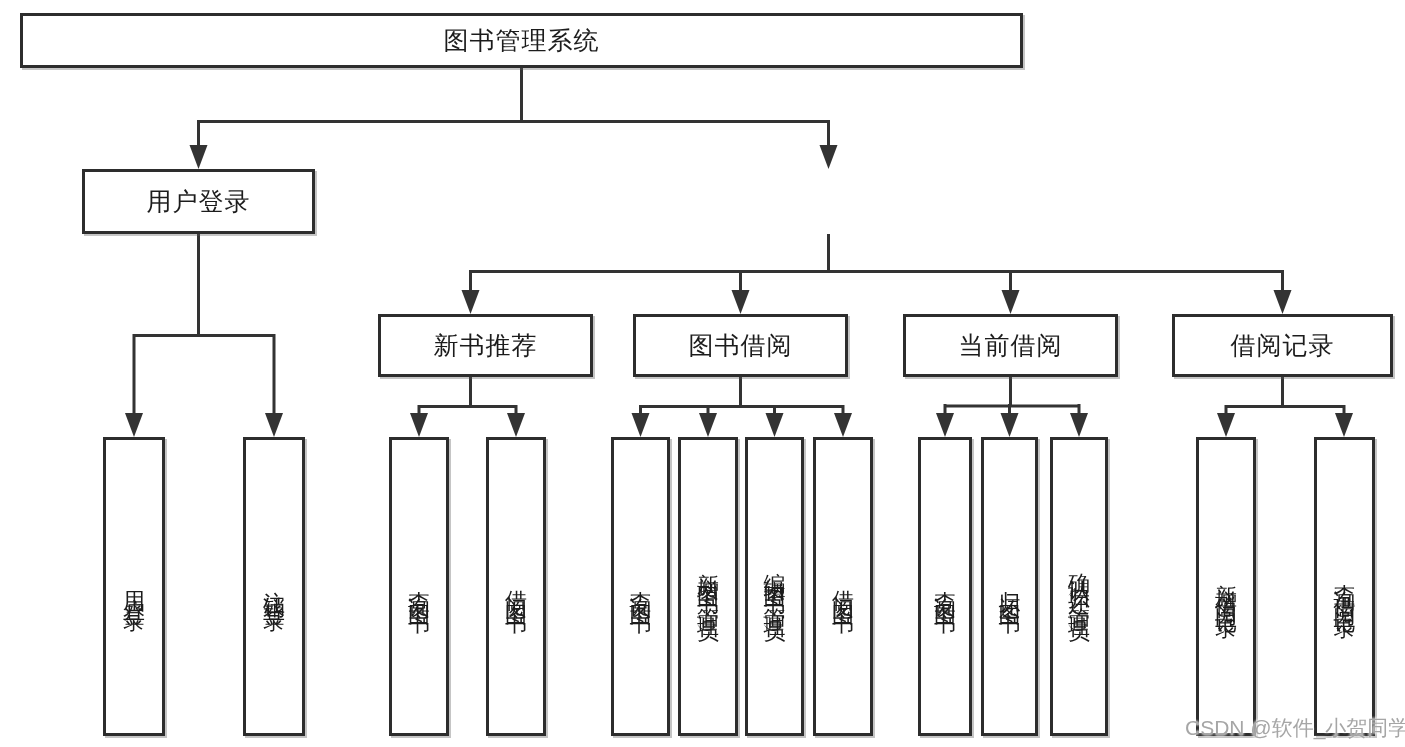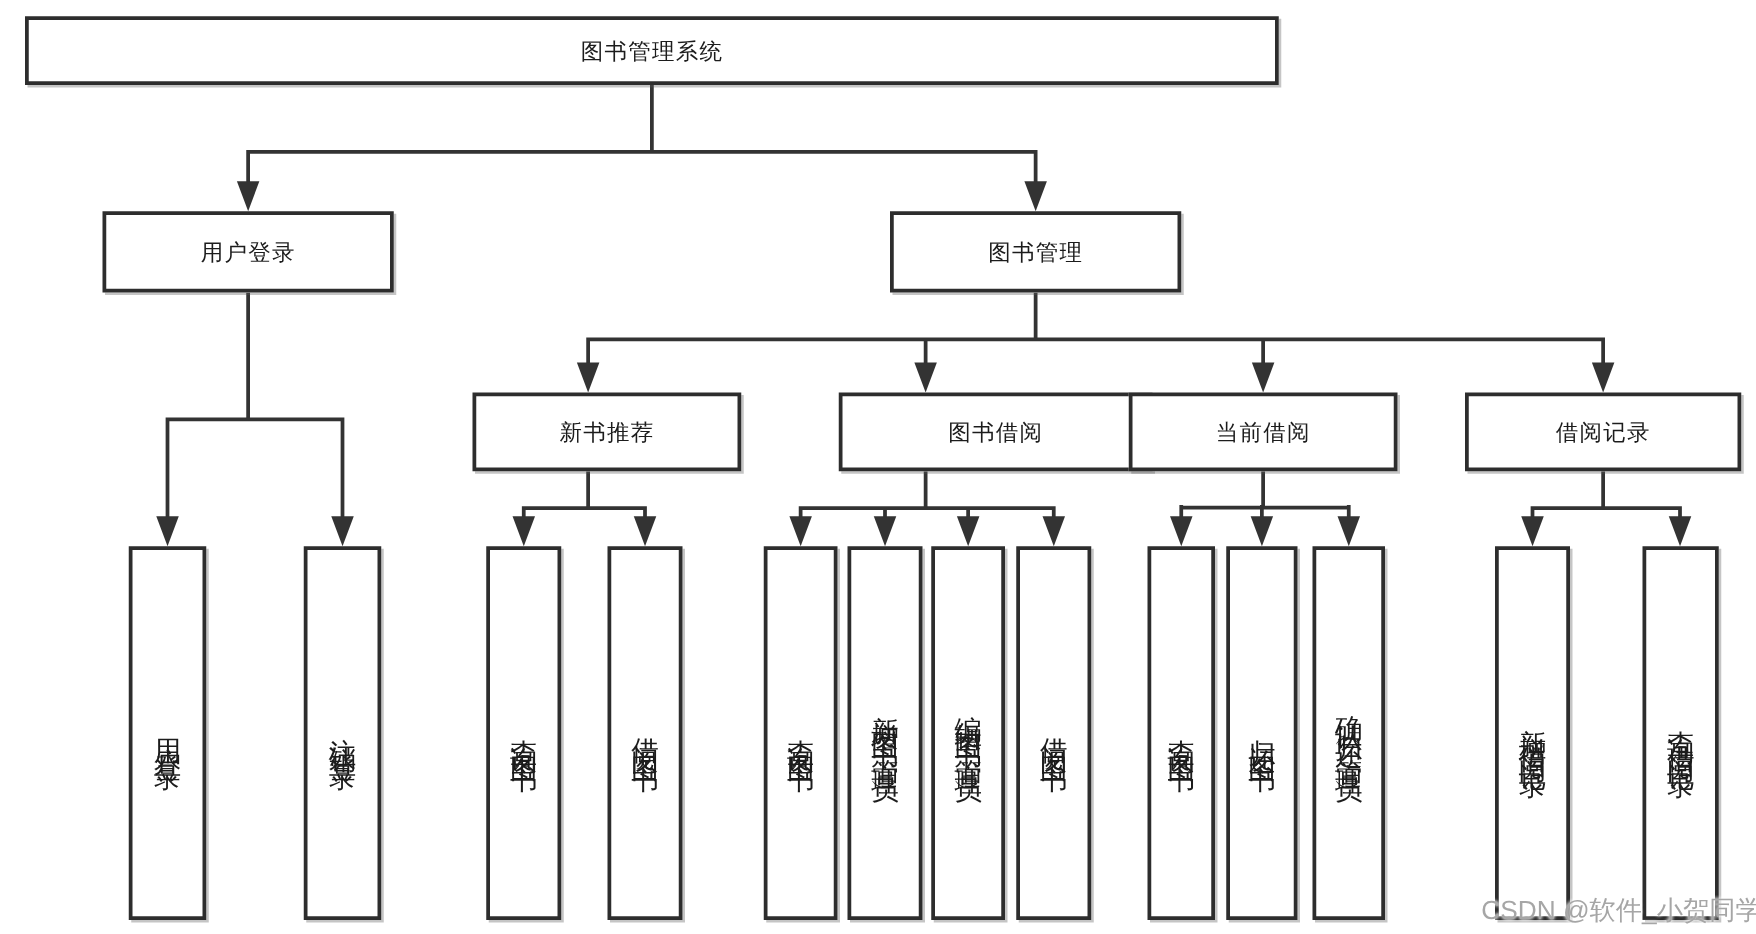--- a/index.html
+++ b/index.html
@@ -22,21 +22,21 @@
     box-sizing: border-box;
     background: #ffffff;
     border: 3px solid #2d2d2d;
     box-shadow: 2px 2px 0 rgba(90,90,90,0.35);
     display: flex;
     align-items: center;
     justify-content: center;
     color: #1c1c1c;
     z-index: 2;
   }
-  .node.h { font-size: 18px; letter-spacing: 1px; white-space: nowrap; }
+  .node.h { font-size: 25px; letter-spacing: 1px; white-space: nowrap; }
   .node.v span {
     writing-mode: vertical-rl;
     text-orientation: mixed;
     font-size: 22px;
     letter-spacing: 7px;
     line-height: 1;
     white-space: nowrap;
   }
   #watermark {
     position: absolute;
@@ -101,28 +101,25 @@
     </g>
   </svg>
 
   <div class="node h" style="left:20px; top:13px; width:1003px; height:55px;">
     <span>图书管理系统</span>
   </div>
 
   <div class="node h" style="left:82px; top:169px; width:233px; height:65px;">
     <span>用户登录</span>
   </div>
-  <div class="node h" style="left:712px; top:169px; width:233px; height:65px;">
-    <span>图书管理</span>
-  </div>
 
   <div class="node h" style="left:363px; top:314px; width:215px; height:63px;margin-left:15px;">
     <span>新书推荐</span>
   </div>
-  <div class="node h" style="left:671px; top:314px; width:251px; height:63px;">
+  <div class="node h" style="left:633px; top:314px; width:215px; height:63px;">
     <span>图书借阅</span>
   </div>
   <div class="node h" style="left:903px; top:314px; width:215px; height:63px;">
     <span>当前借阅</span>
   </div>
   <div class="node h" style="left:1172px; top:314px; width:221px; height:63px;">
     <span>借阅记录</span>
   </div>
 
   <div class="node v" style="left:103px; top:437px; width:62px; height:299px;">

